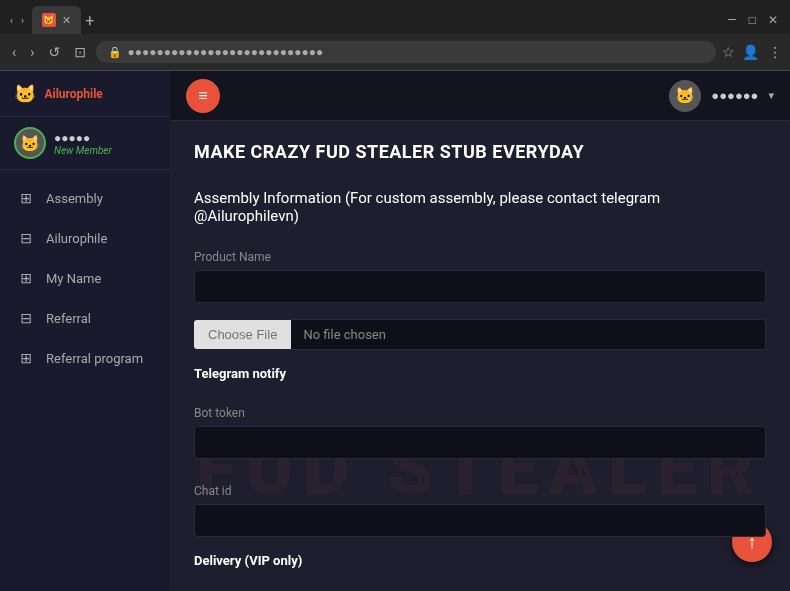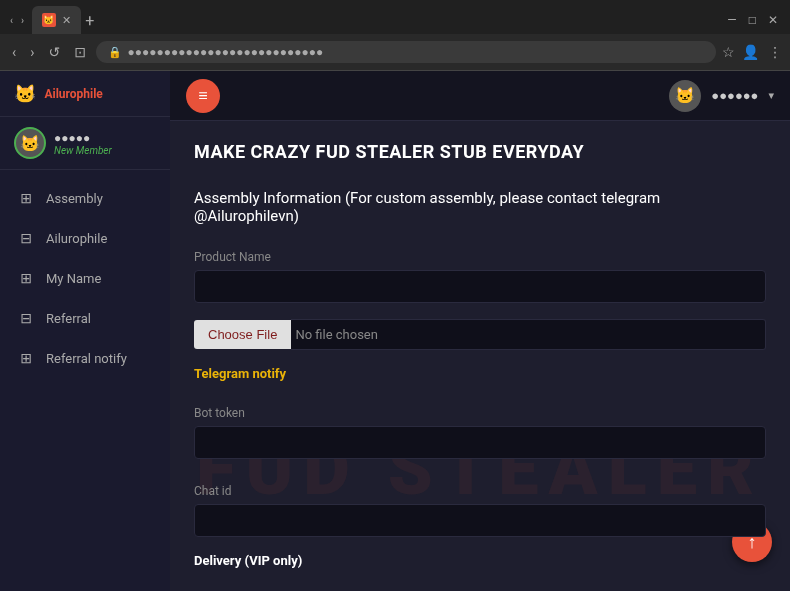--- a/index.html
+++ b/index.html
@@ -283,42 +283,42 @@
       font-size: 13px;
       outline: none;
     }
     .file-input-row {
       display: flex;
       align-items: center;
       gap: 0;
     }
     .choose-file-btn {
       background: #e0e0e0;
-      color: #7f1d1d;
+      color: #737373;
       border: none;
       padding: 7px 14px;
       font-size: 13px;
       border-radius: 3px 0 0 3px;
       cursor: pointer;
       white-space: nowrap;
       font-weight: 500;
     }
     .file-name {
       flex: 1;
       background: #0f0f1a;
       border: 1px solid #2a2a3e;
       border-left: none;
-      padding: 7px 4px;
+      padding: 7px 12px;
       color: #888;
       font-size: 13px;
       border-radius: 0 3px 3px 0;
     }
 
     .section-label-bold {
-      color: #eab308;
+      color: #ffffff;
       font-size: 13px;
       font-weight: 700;
       margin-bottom: 14px;
       display: block;
     }
 
     .checkbox-row {
       display: flex;
       align-items: center;
       gap: 8px;
@@ -456,21 +456,21 @@
       <div class="nav-item">
         <span class="nav-icon">⊞</span>
         <span>My Name</span>
       </div>
       <div class="nav-item">
         <span class="nav-icon">⊟</span>
         <span>Referral</span>
       </div>
       <div class="nav-item">
         <span class="nav-icon">⊞</span>
-        <span>Referral notify</span>
+        <span>Referral program</span>
       </div>
     </div>
   </div>
 
   <div class="right-panel">
 
     <div class="top-bar">
       <div class="hamburger">
         <span>≡</span>
       </div>

